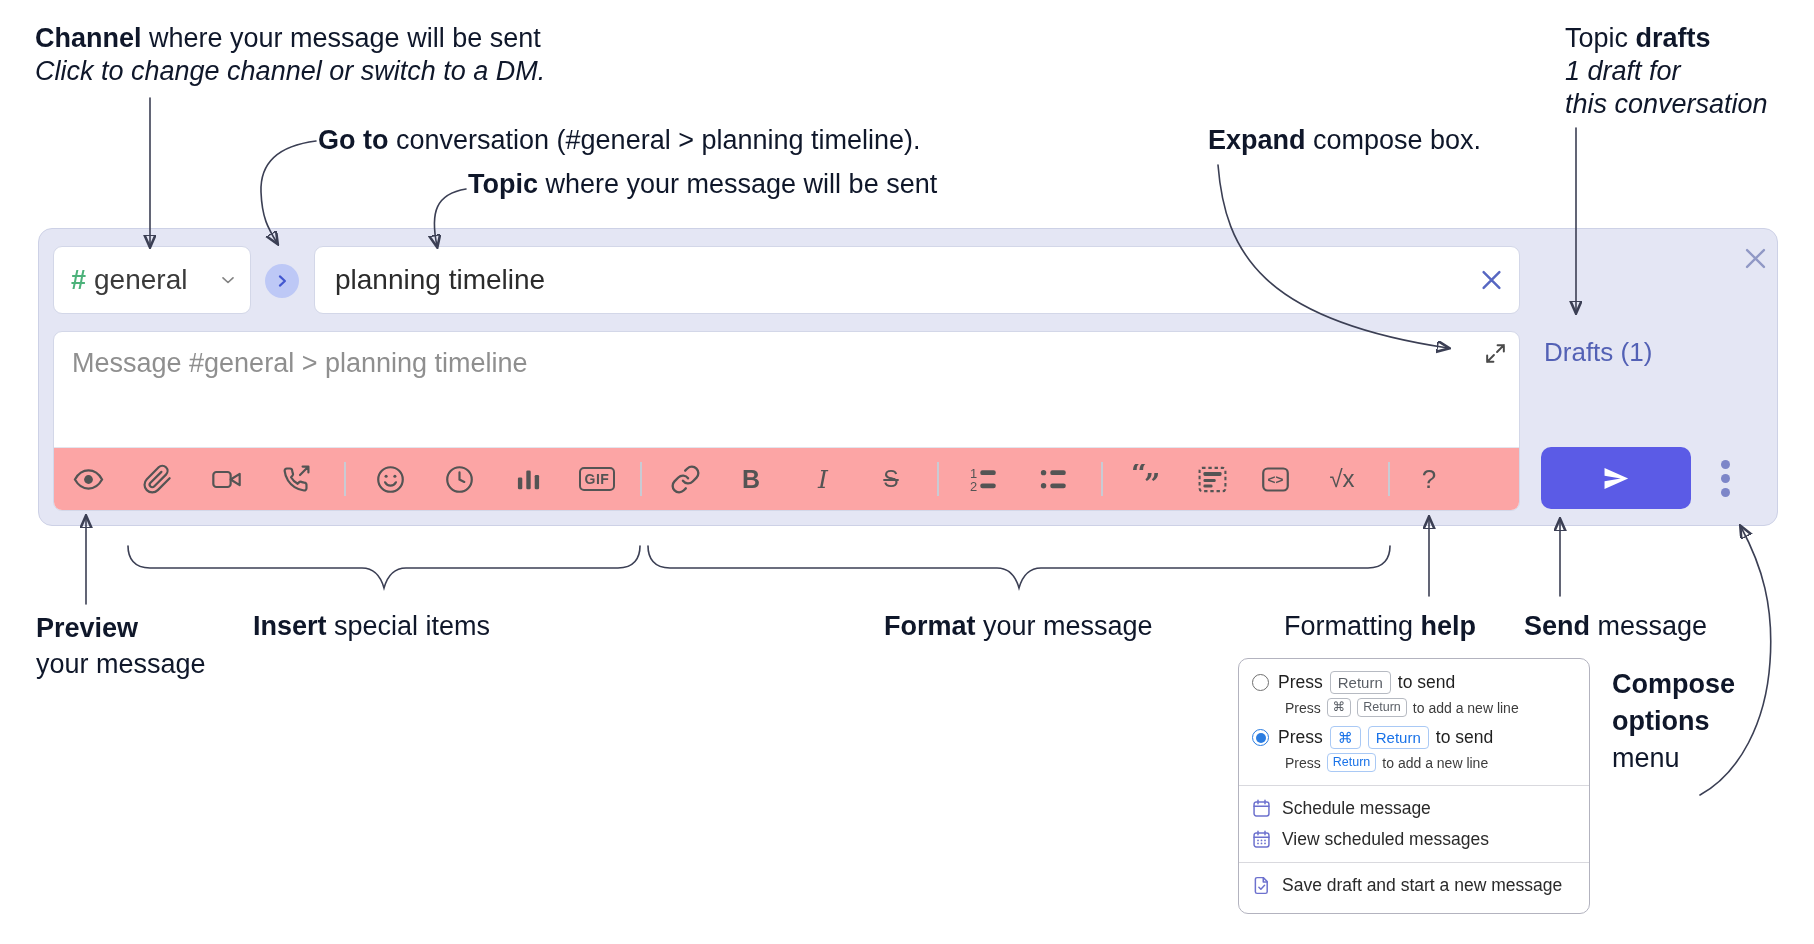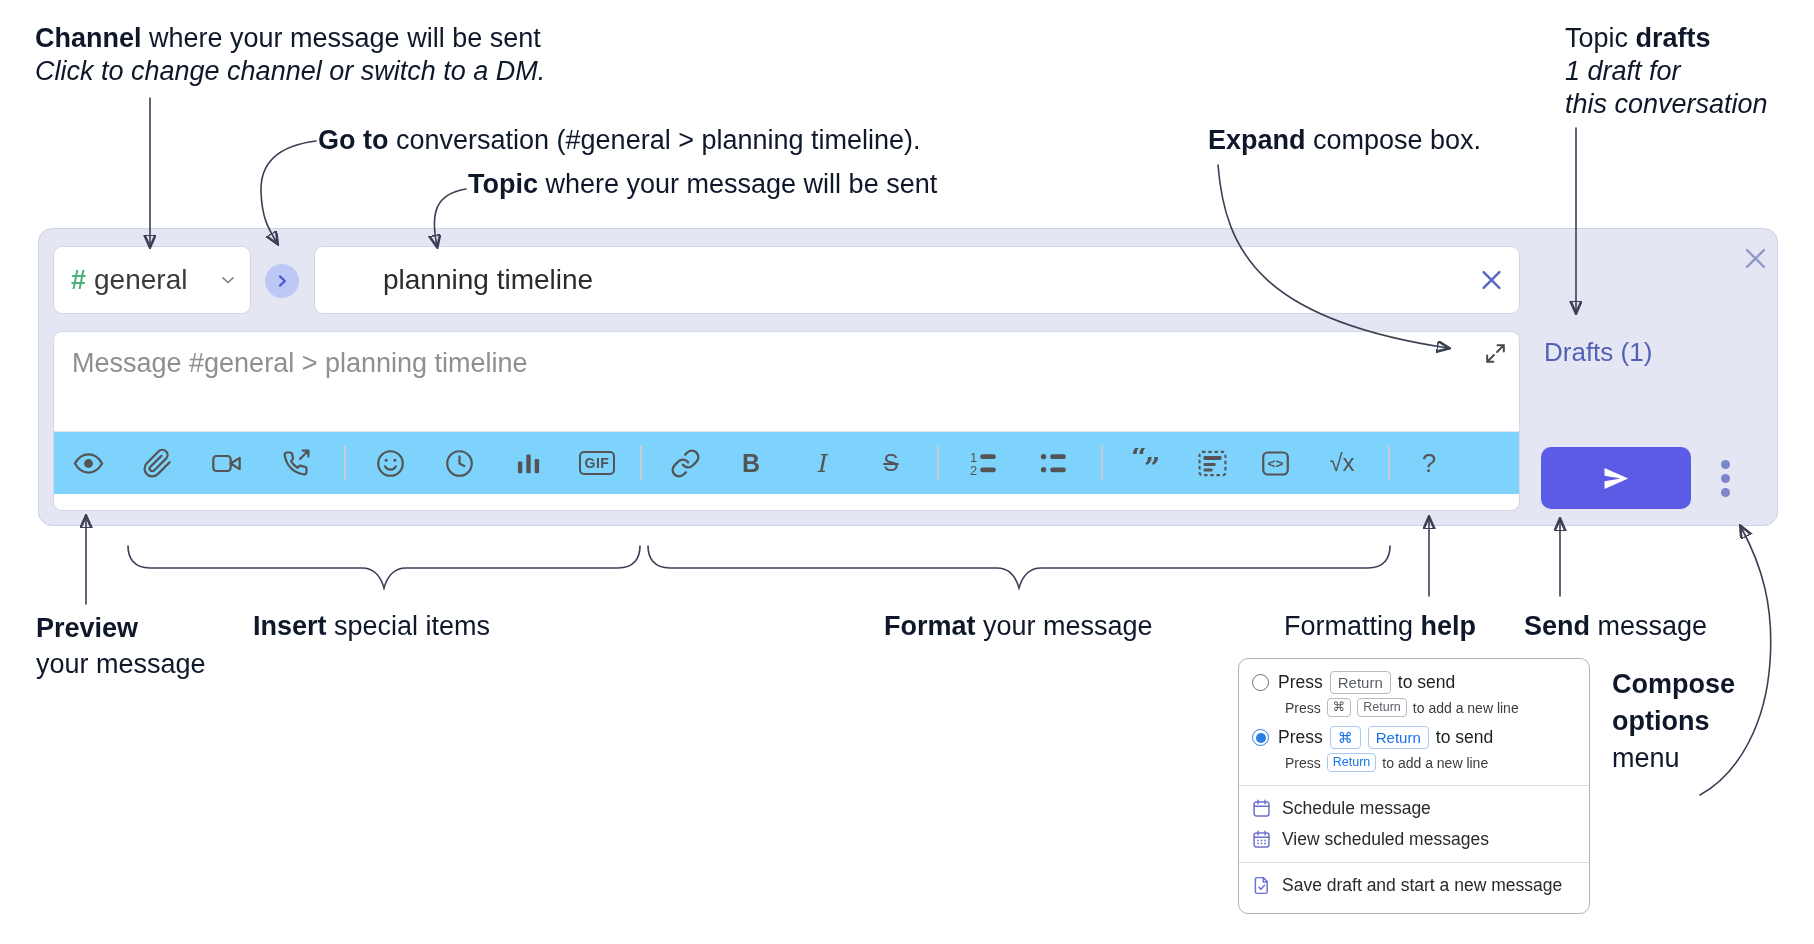--- a/index.html
+++ b/index.html
@@ -21,30 +21,30 @@
   .compose .abs{position:absolute;box-sizing:border-box;}
   .wbox{background:#fff;border:1px solid #d3d7e8;border-radius:9px;}
 
   .channel-btn{left:14px;top:17px;width:198px;height:68px;display:flex;align-items:center;cursor:pointer;}
   .channel-hash{color:#4cb27a;font-weight:700;font-size:27px;margin:0 8px 0 17px;}
   .channel-name{font-size:28px;color:#3a3a3a;flex:1;}
   .goto-btn{left:226px;top:35px;width:34px;height:34px;border-radius:50%;background:#bdc8f6;
             display:flex;align-items:center;justify-content:center;cursor:pointer;}
   .topic-wrap{left:275px;top:17px;width:1206px;height:68px;}
   .topic-input{position:absolute;inset:0;border:none;background:transparent;outline:none;
-               font-family:inherit;font-size:28px;color:#2b2b2b;padding:0 60px 0 20px;margin-left:48px;}
+               font-family:inherit;font-size:28px;color:#2b2b2b;padding:0 60px 0 20px;}
   .clear-x{position:absolute;right:14px;top:50%;transform:translateY(-50%);cursor:pointer;width:27px;height:27px;}
 
   .msg-block{left:14px;top:102px;width:1467px;height:180px;overflow:hidden;}
   .msg-input{position:absolute;left:0;top:0;width:100%;height:117px;border:none;resize:none;outline:none;
              background:transparent;font-family:inherit;font-size:27px;color:#7f1d1d;padding:16px 60px 0 18px;box-sizing:border-box;}
   .msg-input::placeholder{color:#8f8f8f;opacity:1;}
   .expand-ic{position:absolute;right:11px;top:9px;width:25px;height:25px;cursor:pointer;}
 
-  .toolbar{position:absolute;left:0;right:0;bottom:16px;height:62px;background:#7dd3fc;border-top:1px solid #e3e5ee;}
+  .toolbar{position:absolute;left:0;right:0;bottom:0;height:62px;background:#fca5a5;border-top:1px solid #e3e5ee;}
   .ti{position:absolute;top:50%;transform:translate(-50%,-50%);width:44px;height:44px;
       display:flex;align-items:center;justify-content:center;cursor:pointer;color:#545454;}
   .ti svg{width:31px;height:31px;}
   .tdiv{position:absolute;top:50%;transform:translate(-50%,-50%);width:2px;height:34px;background:#c9cbd4;}
   .gifbox{font-size:14px;font-weight:700;letter-spacing:.5px;border:2px solid #545454;border-radius:5px;padding:2px 4px;}
   .tb-b{font-size:25px;font-weight:700;}
   .tb-i{font-size:25px;font-family:"DejaVu Serif",serif;font-style:italic;}
   .tb-s{font-size:23px;font-weight:500;text-decoration:line-through;}
   .tb-math{font-size:24px;font-weight:500;}
   .tb-q{font-size:26px;font-weight:500;}

